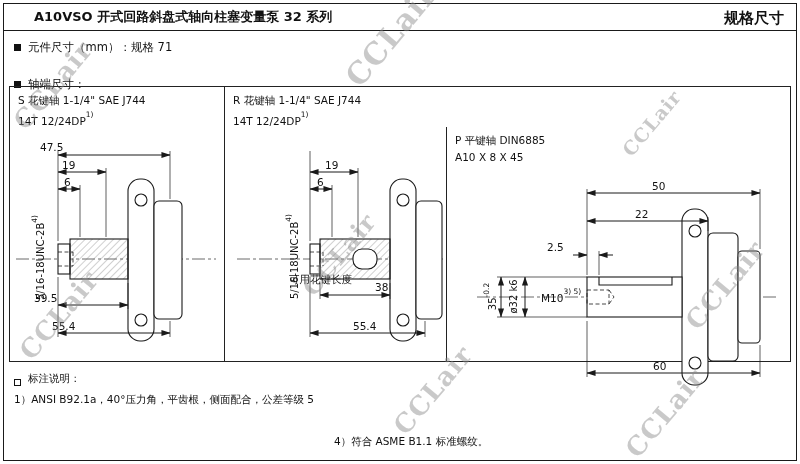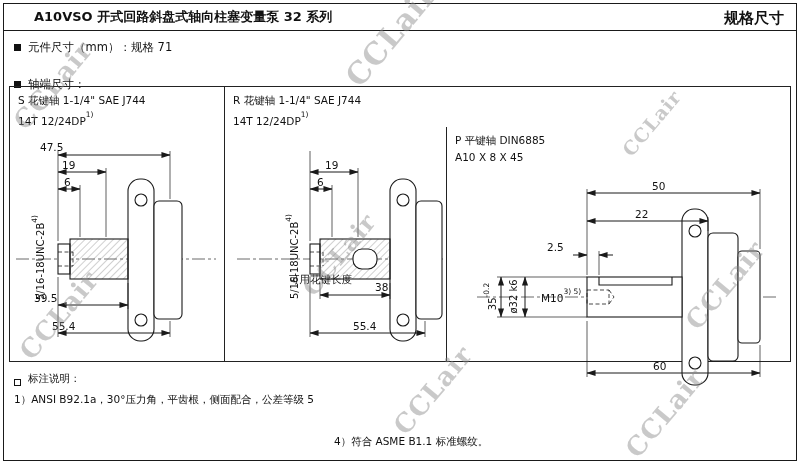--- a/index.html
+++ b/index.html
@@ -229,21 +229,21 @@
       </div>
     </div>
   </div>
 
   <div class="notes">
     <div class="notes-title">
       <span class="sq-hollow"></span>
       <span>标注说明：</span>
     </div>
     <div class="note-row">
-      <span class="note-left">1）ANSI B92.1a，30°压力角，平齿根，侧面配合，公差等级 5</span>
+      <span class="note-left">1）ANSI B92.1a，40°压力角，平齿根，侧面配合，公差等级 5</span>
       <span class="note-right">4）符合 ASME B1.1 标准螺纹。</span>
     </div>
   </div>
 
   <span class="wm" style="left:330px;top:18px;font-size:30px">CCLair</span>
   <span class="wm" style="left:0px;top:70px;font-size:26px">CCLair</span>
   <span class="wm" style="left:6px;top:300px;font-size:26px">CCLair</span>
   <span class="wm" style="left:290px;top:240px;font-size:24px">CCLair</span>
   <span class="wm" style="left:380px;top:375px;font-size:26px">CCLair</span>
   <span class="wm" style="left:672px;top:270px;font-size:26px">CCLair</span>

